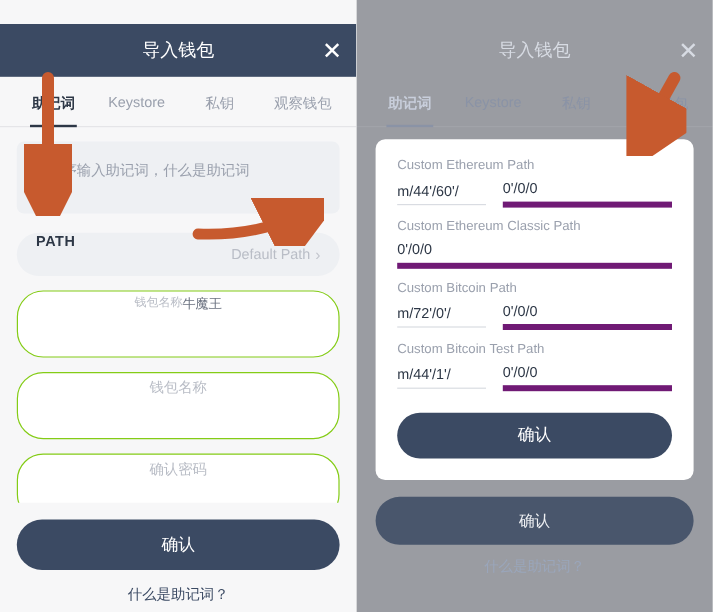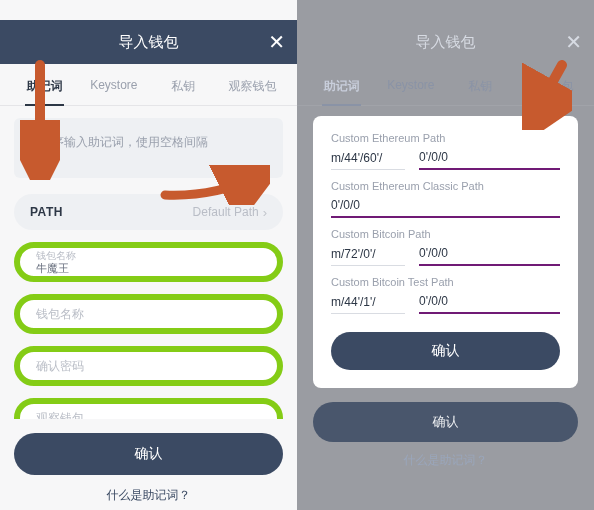--- a/index.html
+++ b/index.html
@@ -82,39 +82,38 @@
     padding: 16px 14px;
     font-size: 12px;
     color: #9aa0ad;
     height: 60px;
   }
   .path-row {
     background: #eef0f3;
     border-radius: 22px;
     height: 36px;
     display: flex;
-    align-items: center;
     justify-content: space-between;
     padding: 0 16px;
     margin-top: 16px;
     font-size: 12px;
     cursor: pointer;
   }
   .path-label { color: #2d3746; font-weight: 600; letter-spacing: 0.5px; }
   .path-value { color: #b9bdc6; display: flex; align-items: center; gap: 4px; }
   .chev { font-size: 13px; color: #c3c6cd; }
   .field {
     background: #fff;
-    border: 6px solid #84cc16;
+    border: 1px solid #84cc16;
     border-radius: 22px;
-    height: 40px;
+    height: 56px;
     padding: 4px 16px;
     margin-top: 12px;
     display: flex;
-    flex-direction: column;
+    flex-direction: row;
     justify-content: center;
   }
   .field-single {
     justify-content: center;
   }
   .field-label {
     font-size: 10px;
     color: #b9bdc6;
     line-height: 1.1;
   }
@@ -181,21 +180,21 @@
     display: flex;
     gap: 14px;
     align-items: center;
   }
   .path-inputs .seg {
     font-size: 12px;
     color: #2d3746;
     padding-bottom: 4px;
   }
   .seg.fixed { width: 74px; border-bottom: 1px solid #d9dce2; }
-  .seg.edit { flex: 1; border-bottom: 2px solid #701a75; }
+  .seg.edit { flex: 1; border-bottom: 5px solid #701a75; }
   .modal-btn {
     background: #3b4a63;
     color: #fff;
     border-radius: 22px;
     height: 38px;
     display: flex; align-items: center; justify-content: center;
     margin-top: 18px;
     font-size: 14px;
     cursor: pointer;
   }
@@ -233,21 +232,21 @@
   </div>
   <div class="tabs">
     <div class="tab active">助记词</div>
     <div class="tab">Keystore</div>
     <div class="tab">私钥</div>
     <div class="tab">观察钱包</div>
   </div>
 
   <div class="content">
     <div class="mnemonic-box">
-      <span>按顺序输入助记词，使用空格间隔</span>
+      <span>按顺序输入助记词，什么是助记词</span>
     </div>
 
     <div class="path-row">
       <span class="path-label">PATH</span>
       <span class="path-value">
         <span>Default Path</span>
         <span class="chev">›</span>
       </span>
     </div>
 

